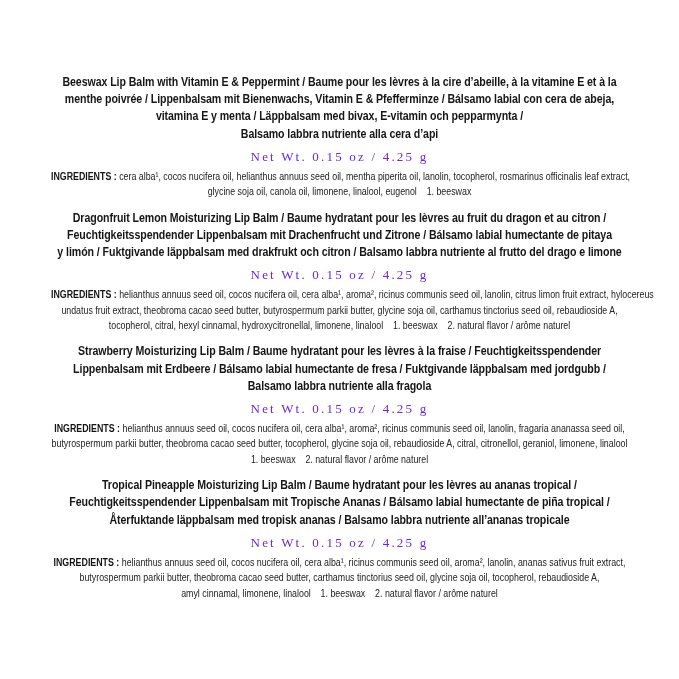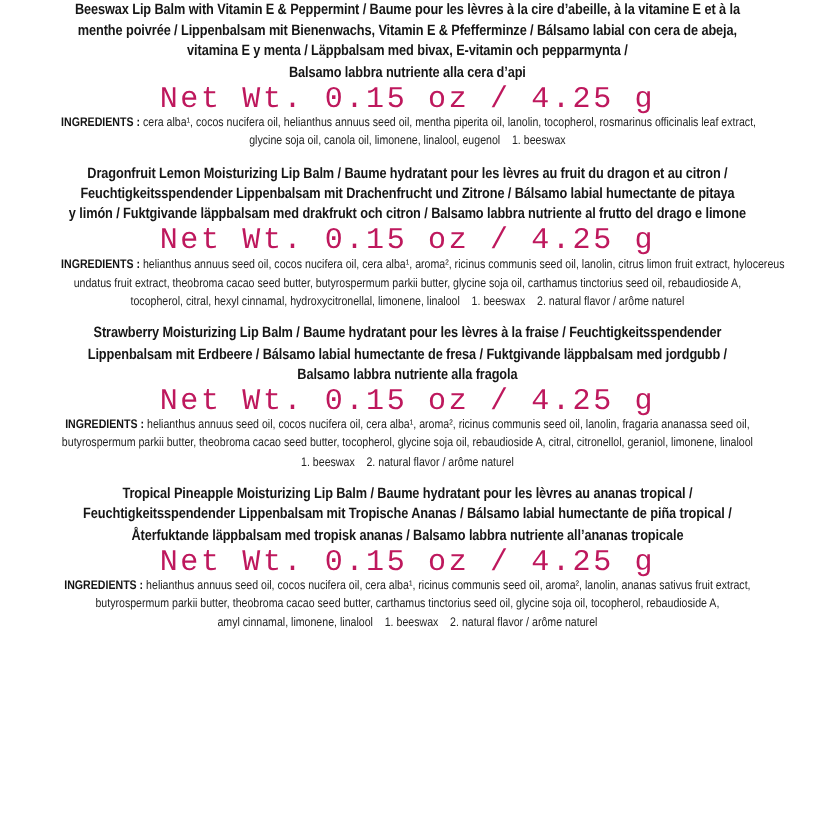--- a/index.html
+++ b/index.html
@@ -5,43 +5,44 @@
   html, body { margin: 0; padding: 0; }
   body {
     width: 679px; height: 679px;
     background: #ffffff;
     overflow: hidden;
     font-family: "Liberation Sans", sans-serif;
     color: #191919;
   }
   .label-panel {
     width: 679px;
+    padding-top: 74px;
     text-align: center;
     box-sizing: border-box;
   }
   .product { margin: 0 0 10px 0; }
   .product-title {
     margin: 0;
     font-size: 12.5px;
     font-weight: 700;
     line-height: 17.2px;
     letter-spacing: -0.1px;
     white-space: pre;
     transform: scaleX(0.85);
     transform-origin: 50% 50%;
     color: #161616;
   }
   .net-wt {
     margin: 1px 0 0 0;
-    font-family: Liberation Mono, monospace;
-    font-size: 25px;
+    font-family: Liberation Serif, serif;
+    font-size: 13px;
     font-weight: 400;
     line-height: 25px;
     letter-spacing: 2.2px;
-    color: #be185d;
+    color: #6d28d9;
     white-space: pre;
   }
   .ingredients {
     margin: 0;
     font-size: 10.4px;
     font-weight: 400;
     line-height: 15.4px;
     letter-spacing: 0;
     white-space: pre;
     transform: scaleX(0.85);

